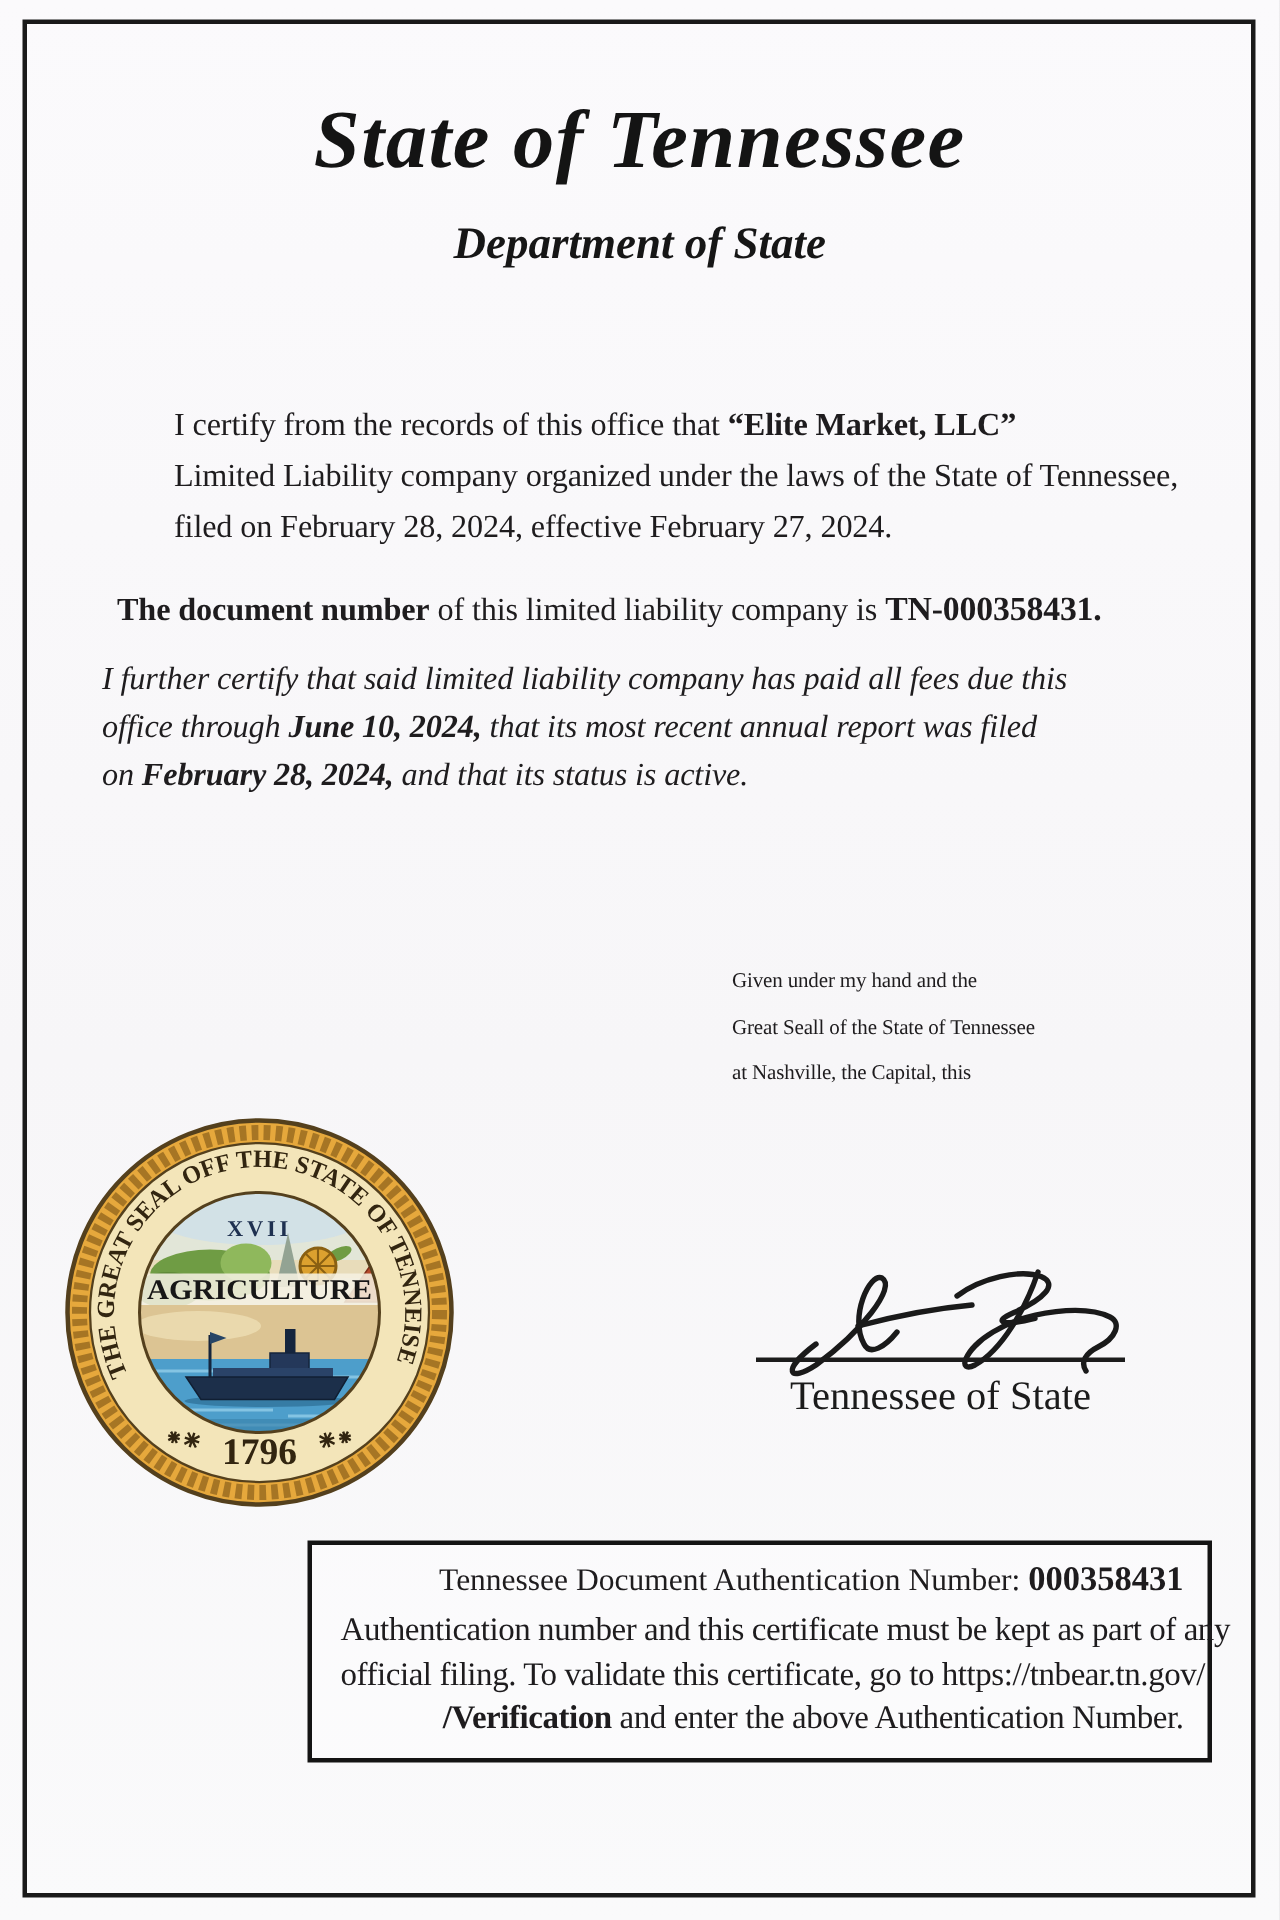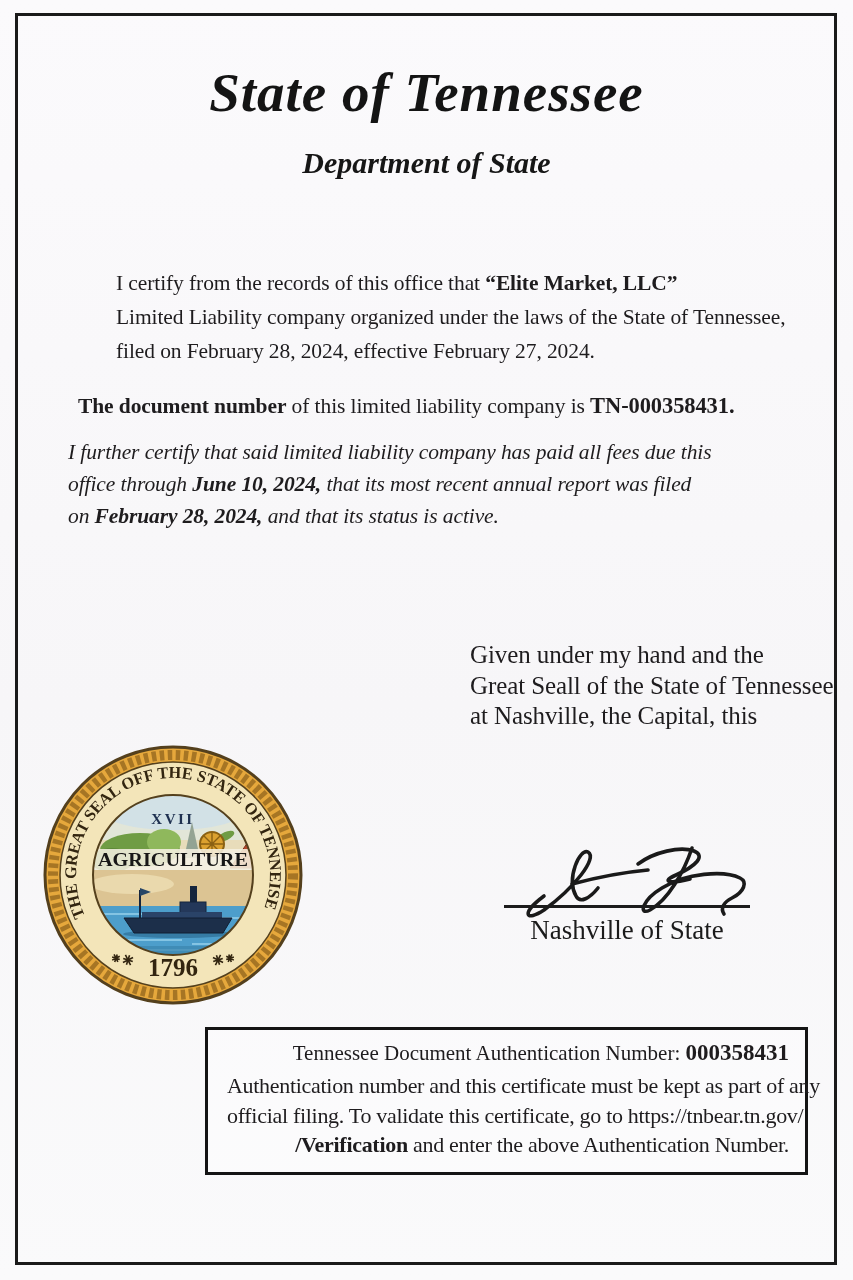--- a/index.html
+++ b/index.html
@@ -26,21 +26,21 @@
     font-size:30px;line-height:50px;font-weight:700;font-style:italic;
     margin-top:14px;color:#161616;
   }
   .bodytext{position:absolute;font-size:21.5px;line-height:34px;letter-spacing:-0.1px;}
   .line{display:block;white-space:nowrap;}
   b{font-weight:700;}
   .p1{left:68px;top:266px;margin-left:48px;}
   .p2{left:68px;top:389px;margin-left:10px;}
   .p2 .num{font-size:22.5px;}
   .p3{left:68px;top:436px;line-height:32px;font-style:italic;}
-  .attestation{left:470px;top:640px;line-height:30.5px;font-size:25px;}
+  .attestation{left:488px;top:640px;line-height:30.5px;font-size:14px;}
   .seal-wrap{position:absolute;left:42px;top:744px;width:262px;height:262px;}
   .sig-svg{position:absolute;left:510px;top:838px;}
   .sig-line{position:absolute;left:504px;top:905px;width:246px;height:3px;background:#1c1c1c;}
   .sig-title{
     position:absolute;left:504px;top:915px;width:246px;text-align:center;
     font-size:27px;color:#1b1b1b;
   }
   .auth-box{
     position:absolute;left:205px;top:1027px;width:562px;
     border:3px solid #141414;background:rgba(255,255,255,0.35);
@@ -157,21 +157,21 @@
 
   <svg class="sig-svg" width="256" height="86" viewBox="0 0 256 86">
     <g fill="none" stroke="#1a1a1a" stroke-width="3.6" stroke-linecap="round">
       <path d="M34 58 C 10 76, 16 84, 34 72 C 64 50, 88 20, 78 14 C 70 10, 56 40, 66 58 C 70 66, 80 60, 88 50"></path>
       <path d="M62 46 C 92 38, 116 34, 138 32"></path>
       <path d="M128 26 C 144 14, 170 8, 184 13 C 196 18, 186 28, 166 37 C 150 44, 160 46, 180 41"></path>
       <path d="M182 10 C 174 34, 158 62, 140 72 C 128 78, 132 62, 152 50 C 176 35, 214 32, 230 40 C 238 44, 234 54, 222 60 C 214 64, 210 70, 214 76"></path>
     </g>
   </svg>
   <div class="sig-line"></div>
-  <div class="sig-title">Nashville of State</div>
+  <div class="sig-title">Tennessee of State</div>
 
   <div class="auth-box">
     <div class="auth-line1"><span>Tennessee Document Authentication Number: </span><span class="num">000358431</span></div>
     <div class="auth-body">
       <span class="line">Authentication number and this certificate must be kept as part of any</span>
       <span class="line">official filing. To validate this certificate, go to https://tnbear.tn.gov/</span>
       <span class="line"><b>/Verification</b><span> and enter the above Authentication Number.</span></span>
     </div>
   </div>
 </div>

